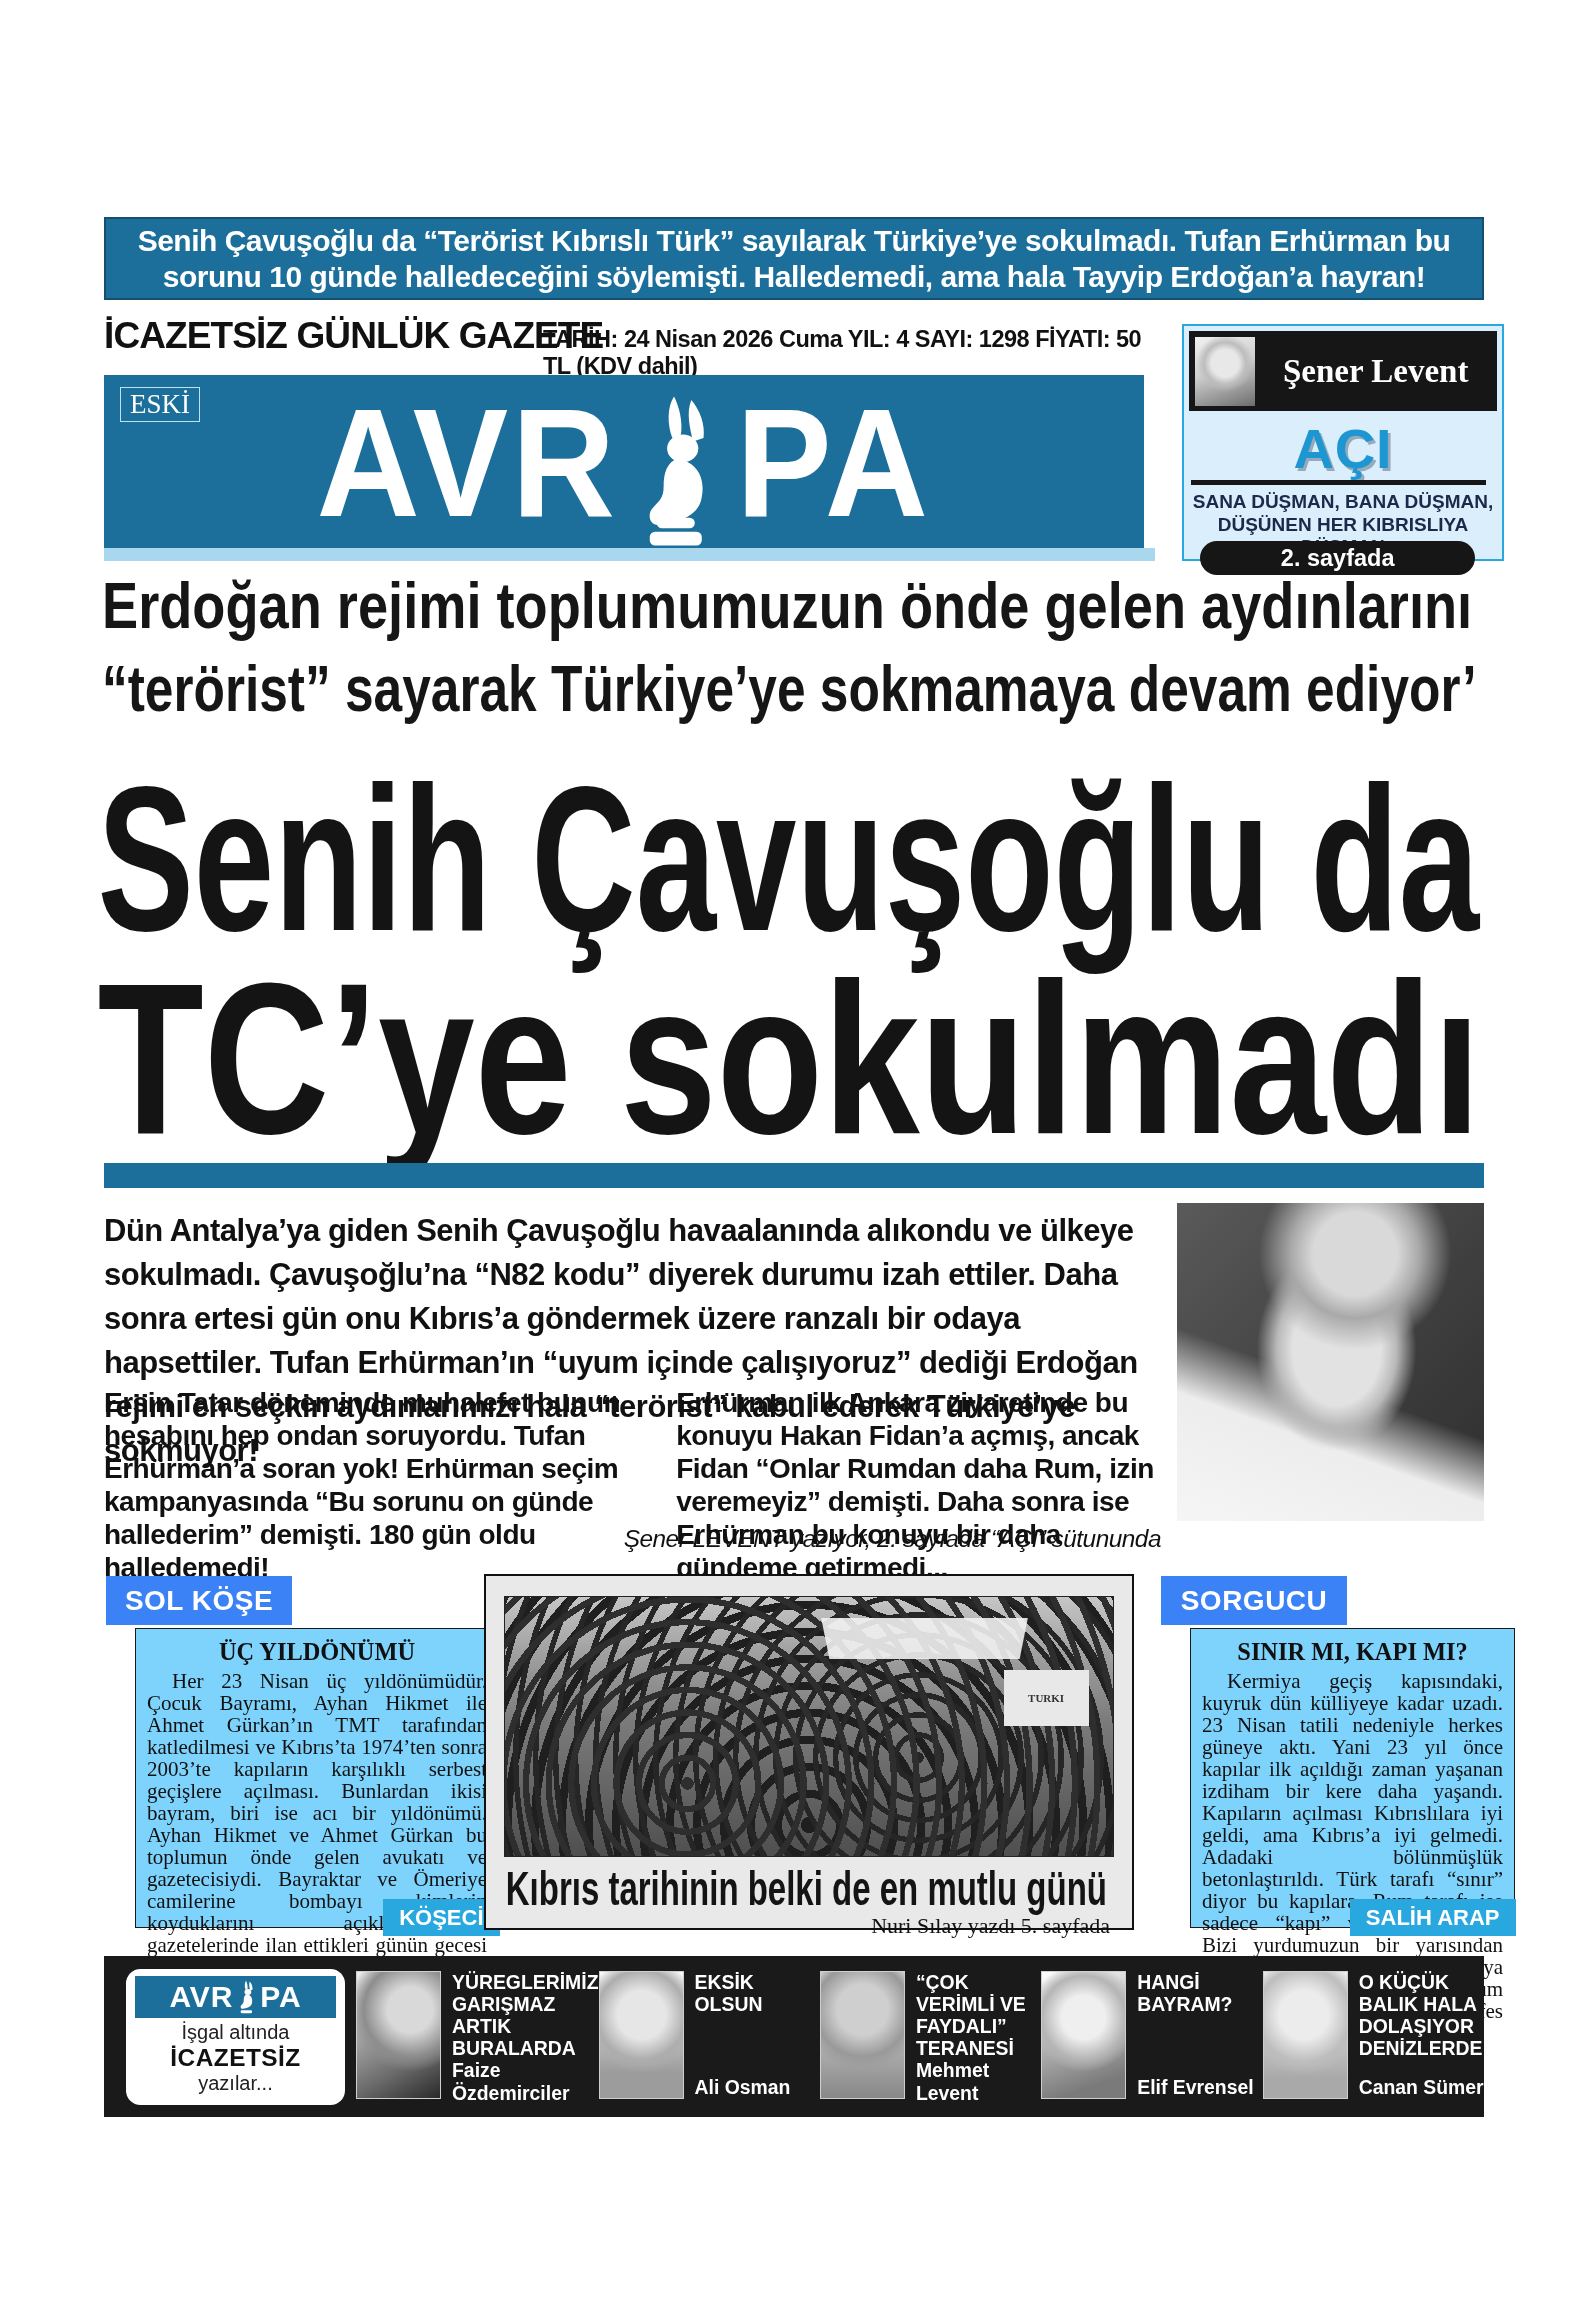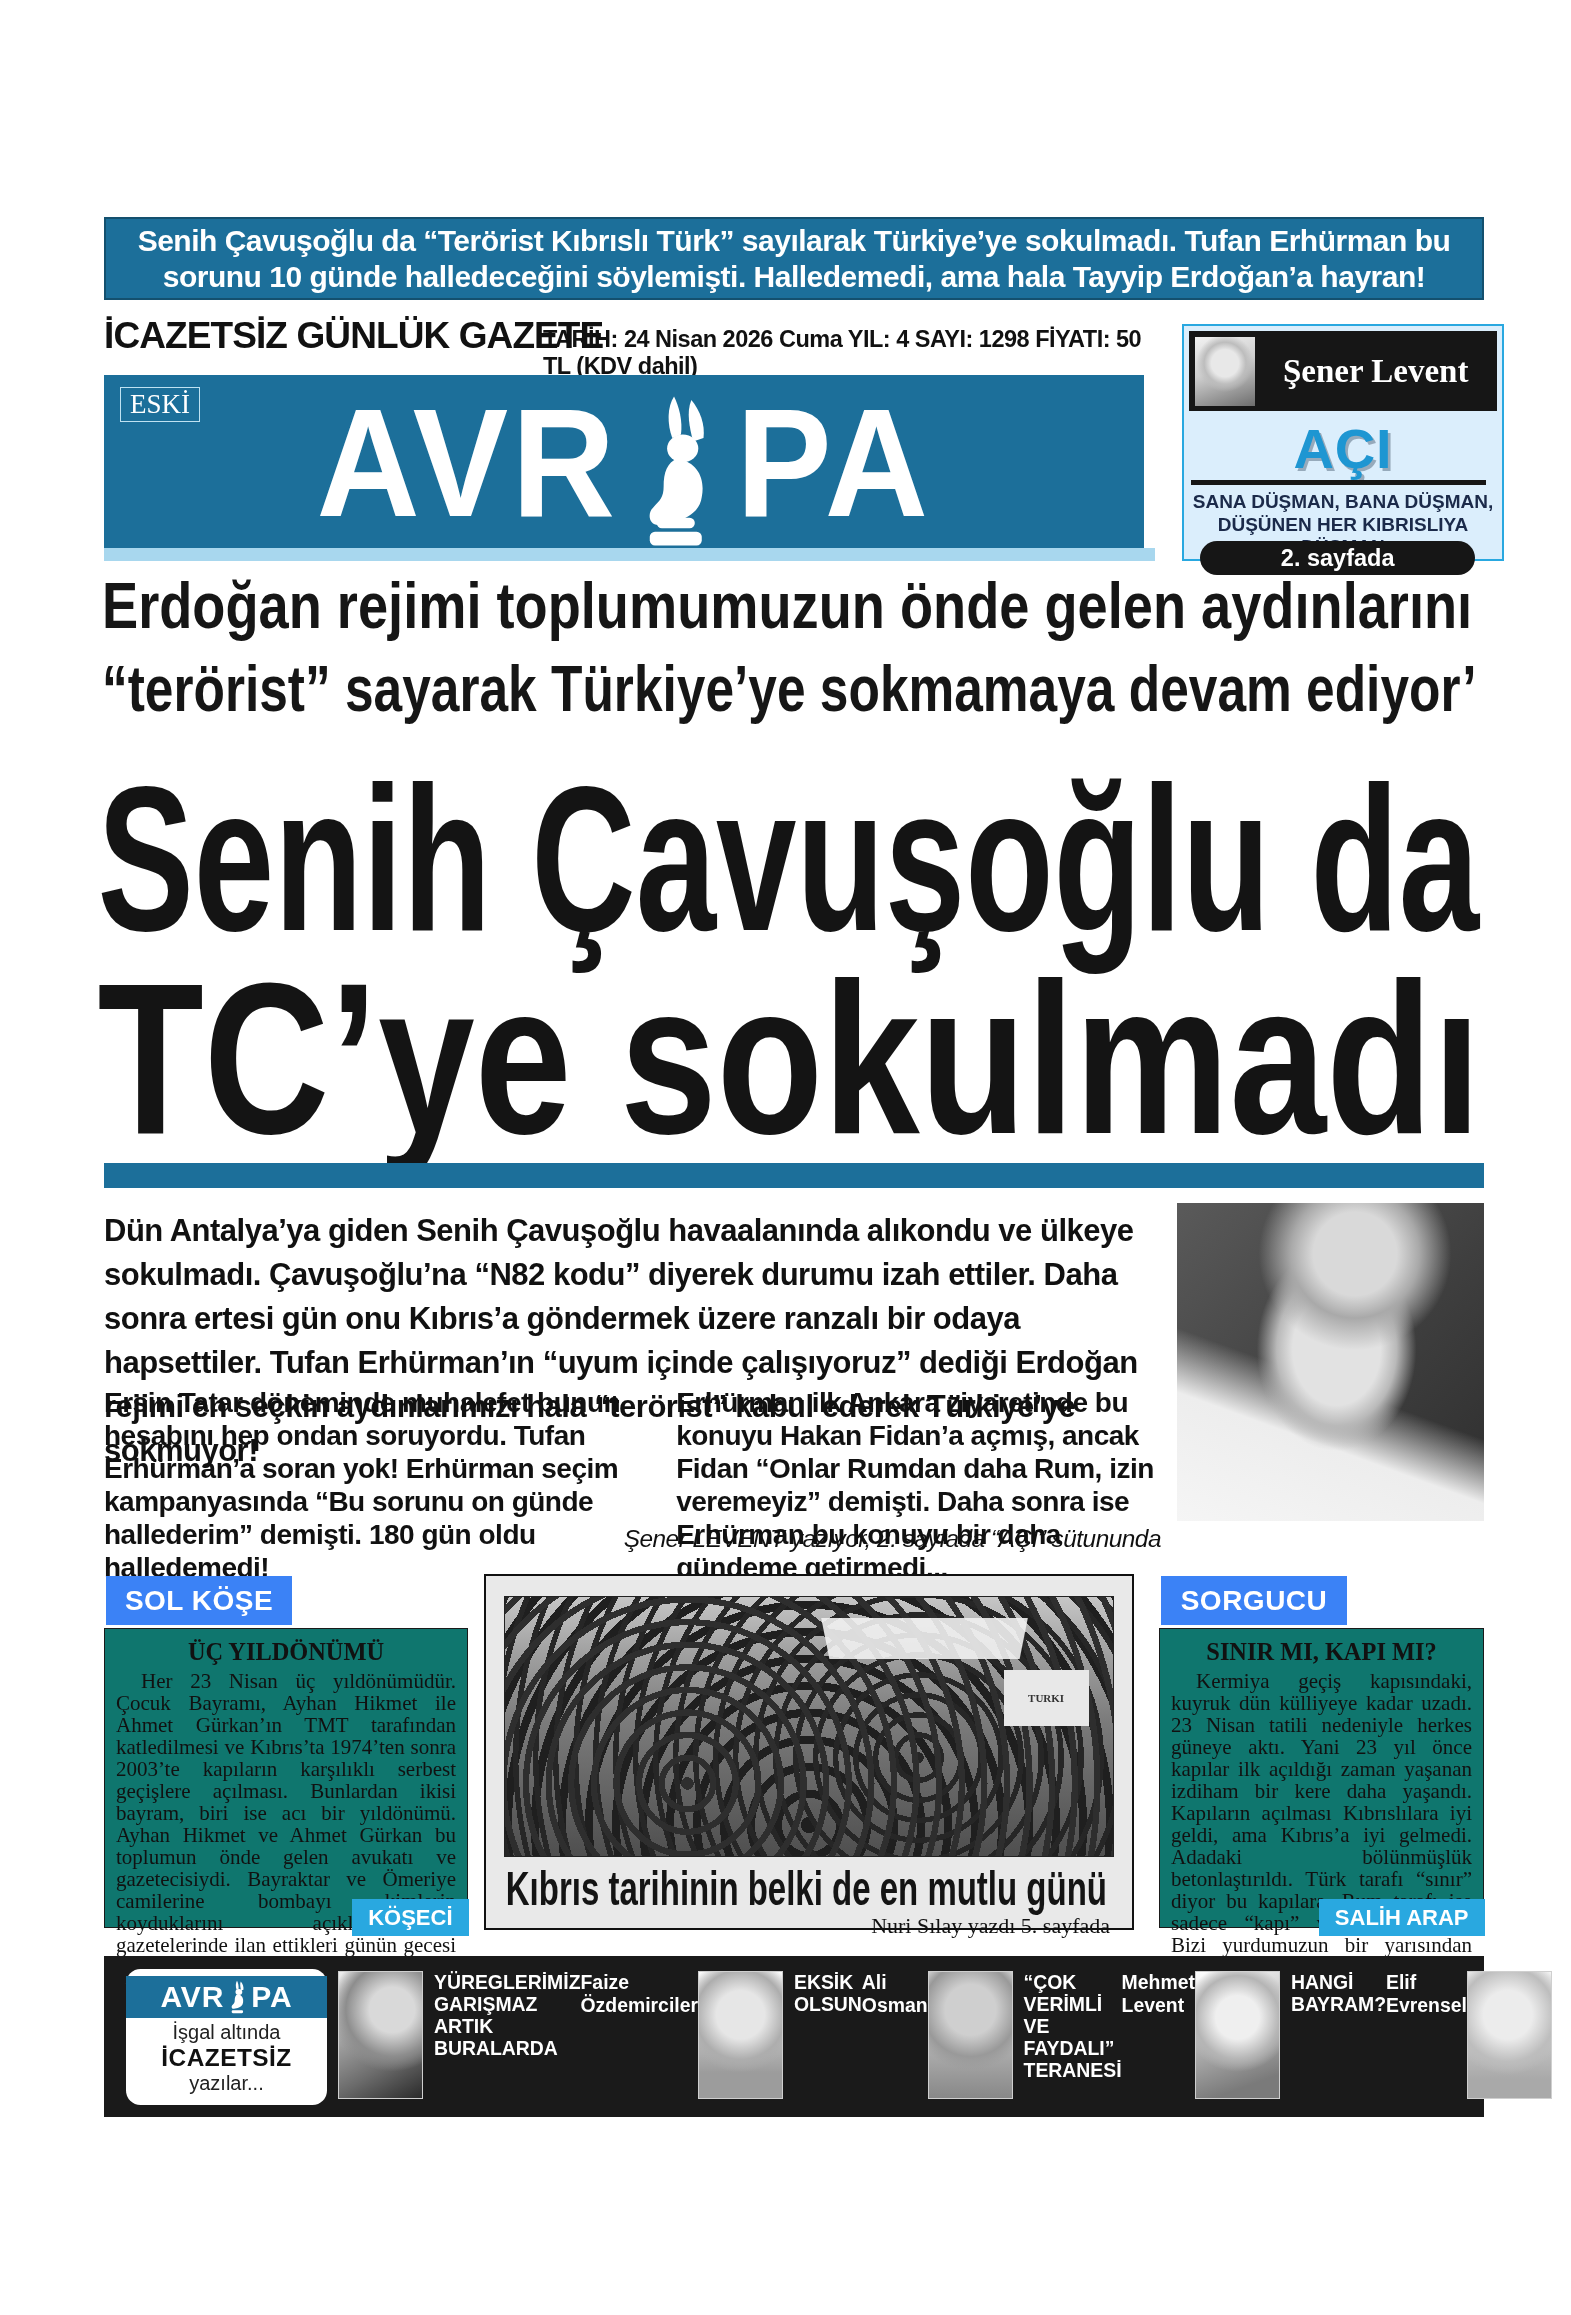--- a/index.html
+++ b/index.html
@@ -59,21 +59,21 @@
   .col{font-weight:700;font-size:28px;line-height:33px;letter-spacing:-0.5px;}
   .col-l{width:541px;}
   .col-r{width:492px;}
   .byline{left:104px;top:1525px;width:1057px;text-align:right;font-style:italic;font-size:24.4px;letter-spacing:-0.5px;}
 
   
   .secbar{height:49px;background:#3b82f6;color:#fff;font-weight:700;font-size:28px;
           display:flex;align-items:center;justify-content:center;letter-spacing:0.5px;}
   .bar-l{left:106px;top:1576px;width:186px;}
   .bar-r{left:1161px;top:1576px;width:186px;}
-  .bluebox{background:#0f766e;border:1.8px solid #1a1a1a;box-sizing:border-box;}
+  .bluebox{background:#7dd3fc;border:1.8px solid #1a1a1a;box-sizing:border-box;margin-left:31px;}
   .box-l{left:104px;top:1628px;width:364px;height:300px;}
   .box-r{left:1159px;top:1628px;width:325px;height:300px;}
   .box-inner{position:absolute;left:11px;right:11px;top:7.2px;bottom:9px;font-family:"Liberation Serif",serif;}
   .box-title{text-align:center;font-weight:700;font-size:24.4px;margin:1.8px 0 3.6px 0;font-family:"Liberation Serif",serif;}
   .box-body{font-size:21px;line-height:22px;text-align:justify;text-indent:25px;}
   .badge{position:absolute;background:#29a8e0;color:#fff;font-weight:700;font-size:22px;
          font-family:"Liberation Sans",sans-serif;padding:5.4px 16.3px;right:-1.8px;bottom:-9px;}
 
   
   .photo-box{left:484px;top:1574px;width:650px;height:356px;background:#e9e9e9;border:2.7px solid #111;box-sizing:border-box;}
@@ -93,21 +93,21 @@
   .botbar{left:104px;top:1956px;width:1380px;height:161px;background:#1a1a1a;display:flex;align-items:center;}
   .logo-card{width:219px;height:136px;background:#fff;border-radius:14.5px;margin:0 11px 0 22px;text-align:center;
              box-sizing:border-box;padding-top:5.4px;}
   .logo-strip{margin:1.8px auto 3.6px auto;width:201px;height:42px;background:#1c6f9a;color:#fff;font-weight:700;
               font-size:30px;display:flex;align-items:center;justify-content:center;letter-spacing:0.9px;}
   .logo-strip svg{width:23.5px;height:34px;margin:0 1.8px;}
   .logo-l1,.logo-l3{font-size:20px;color:#222;}
   .logo-l2{font-size:24.4px;font-weight:700;color:#111;letter-spacing:0.5px;}
   .colcell{flex:1;display:flex;height:132px;}
   .colphoto{width:85px;height:128px;border:1.8px solid #cfcfcf;box-sizing:border-box;flex:none;}
-  .coltext{margin-left:11px;display:flex;flex-direction:row;justify-content:space-between;height:128px;}
+  .coltext{margin-left:11px;display:flex;flex-direction:column;justify-content:space-between;height:128px;}
   .coltitle{color:#fff;font-weight:700;font-size:19.4px;line-height:22px;}
   .colname{color:#fff;font-weight:700;font-size:19.4px;}
   .p1{background:radial-gradient(circle at 64% 30%,#d9d9d9 0 22%,#8d8d8d 45%,transparent 60%),linear-gradient(150deg,#efefef,#6b6b6b 70%,#2a2a2a);}
   .p2{background:radial-gradient(circle at 50% 34%,#e6e6e6 0 26%,#adadad 48%,transparent 62%),linear-gradient(180deg,#fbfbfb,#9c9c9c 80%);}
   .p3{background:radial-gradient(circle at 50% 30%,#cfcfcf 0 26%,#999 48%,transparent 62%),linear-gradient(180deg,#e9e9e9,#888);}
   .p4{background:radial-gradient(circle at 50% 36%,#efefef 0 24%,#b5b5b5 46%,transparent 60%),linear-gradient(160deg,#fff,#7a7a7a 85%);}
   .p5{background:radial-gradient(circle at 48% 34%,#ececec 0 26%,#bdbdbd 50%,transparent 64%),linear-gradient(180deg,#f4f4f4,#a9a9a9 85%);}
 </style>
 </head>
 <body>

